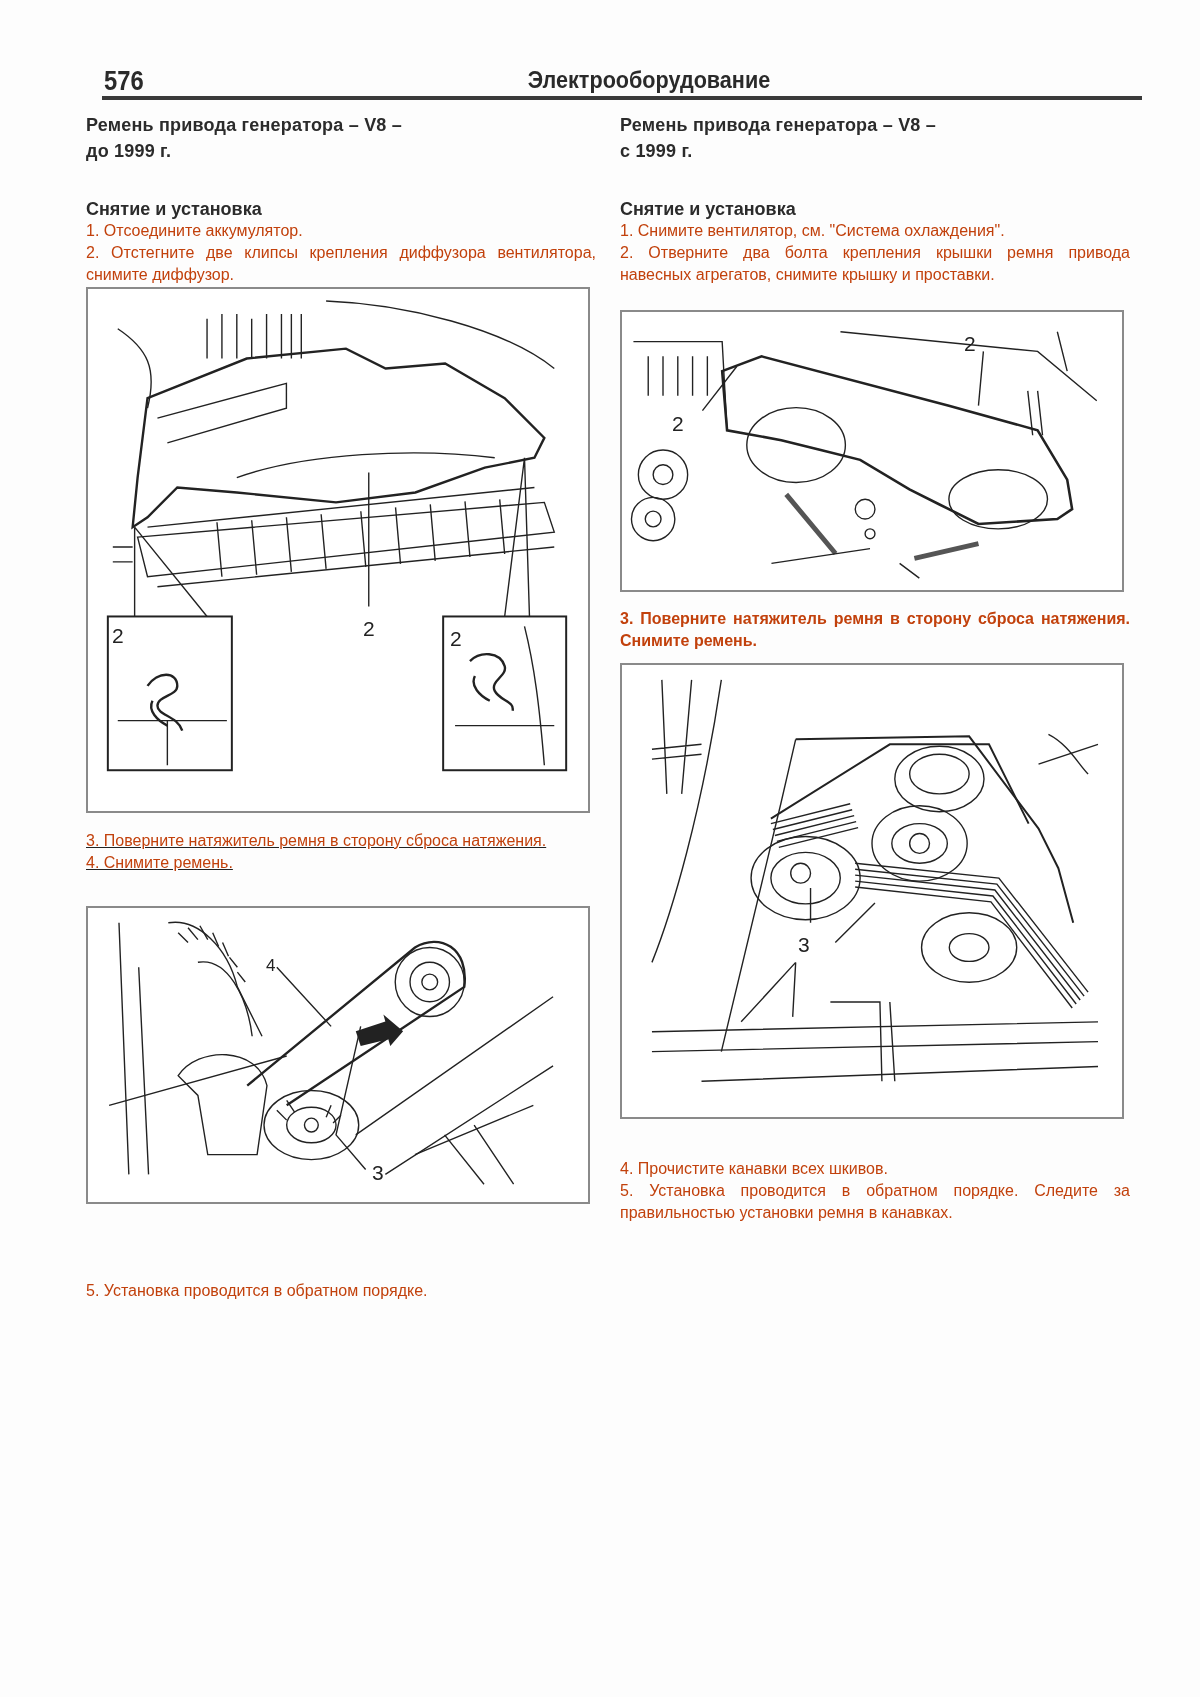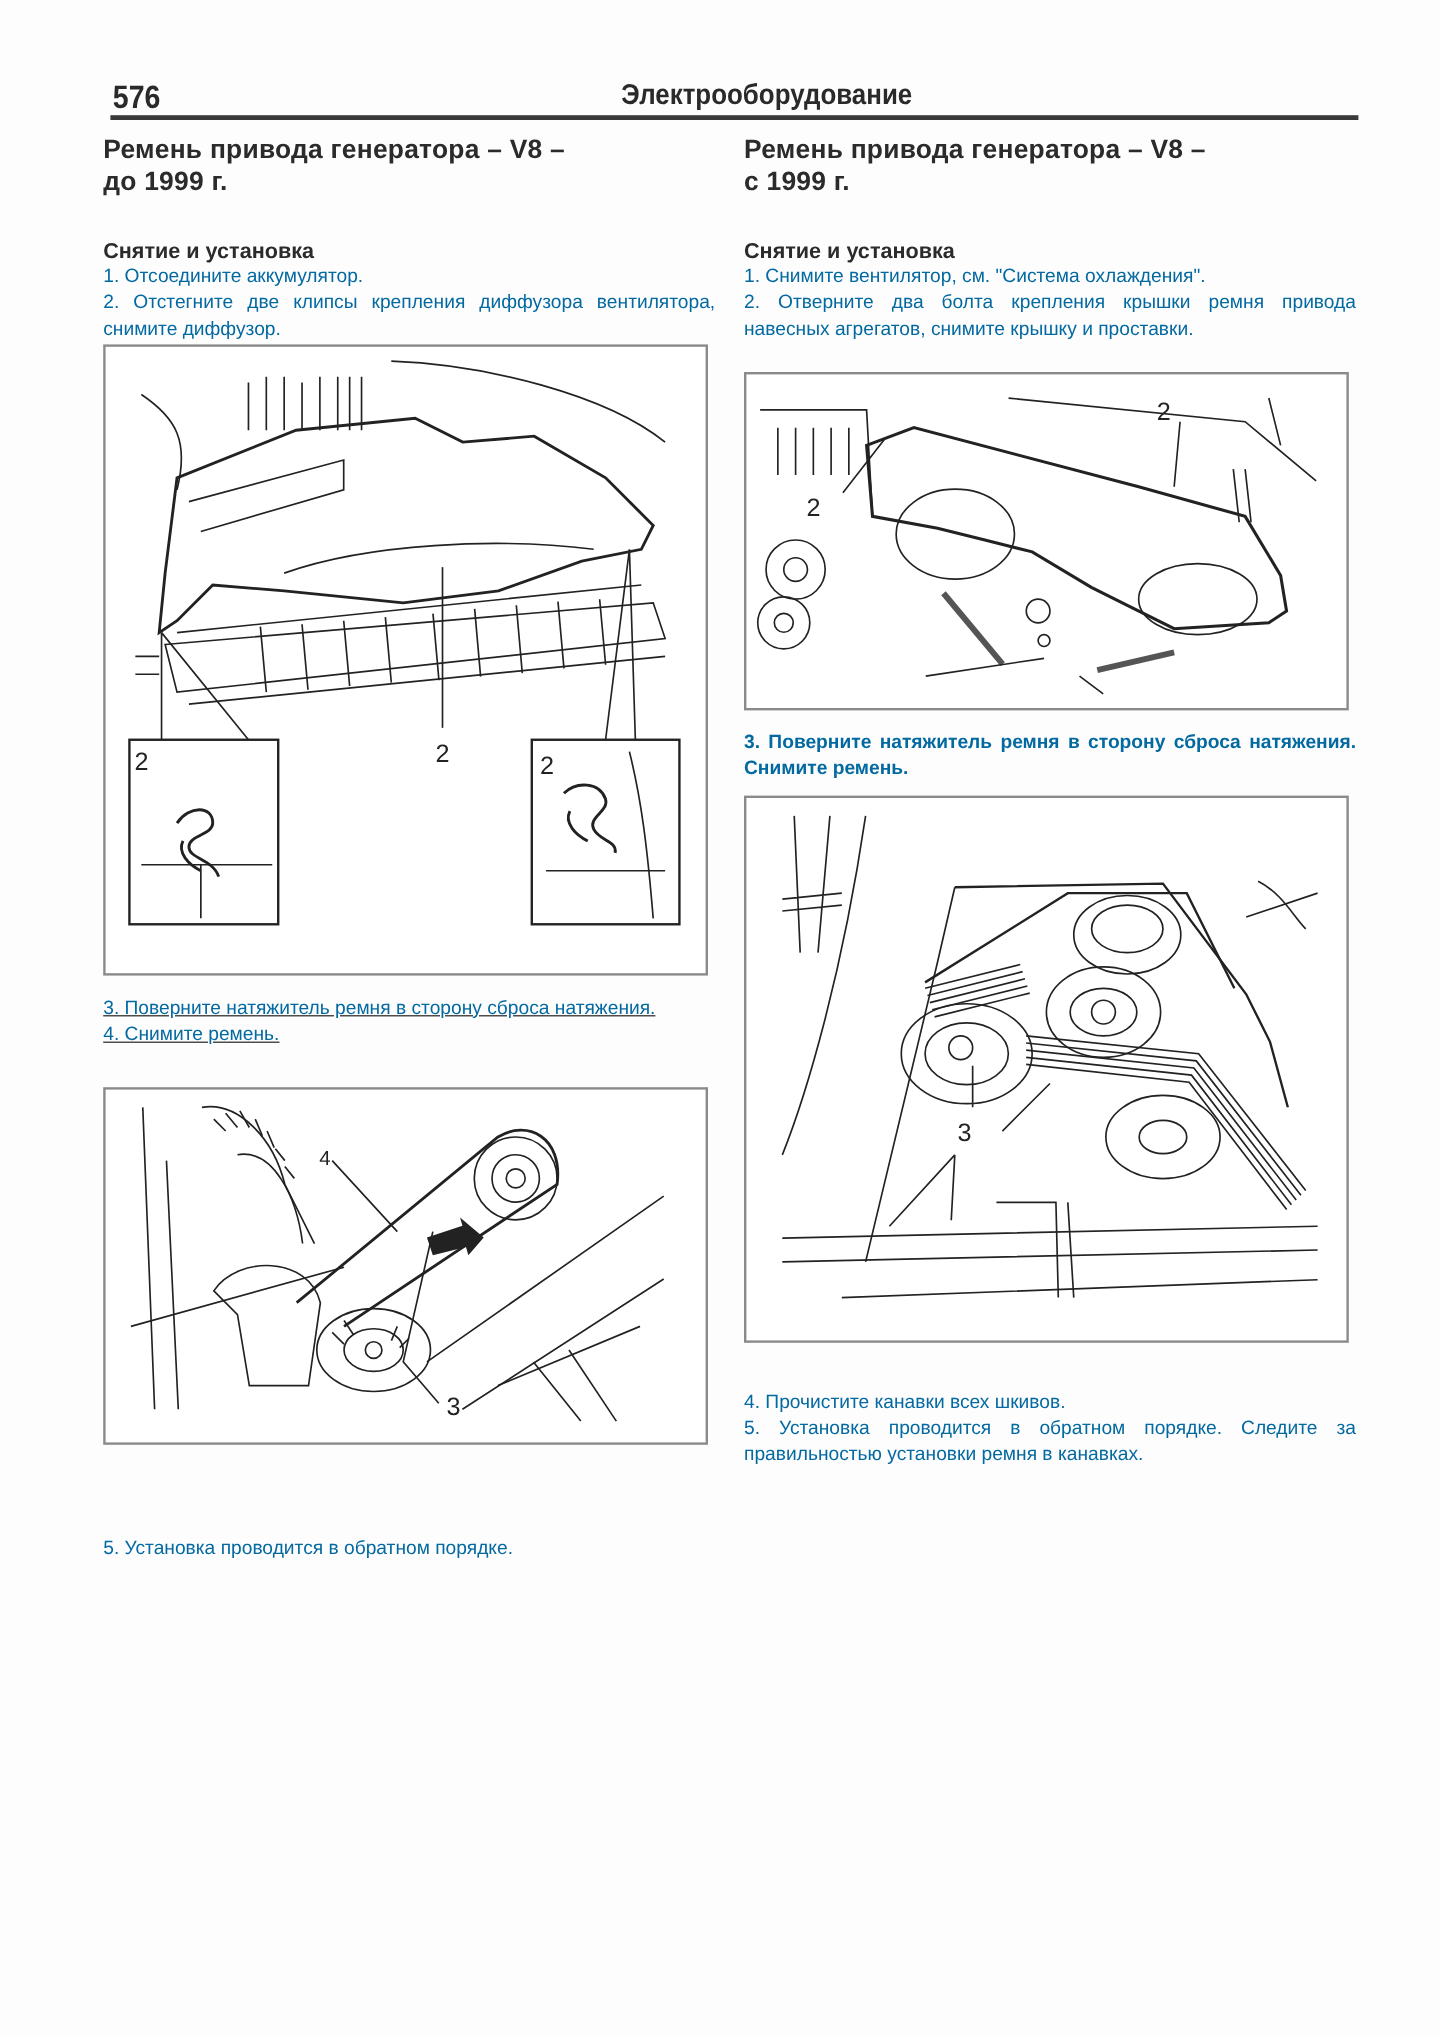--- a/index.html
+++ b/index.html
@@ -1,30 +1,30 @@
 <!DOCTYPE html>
 <html><head>
 <meta charset="utf-8">
 <style>
   * { box-sizing: border-box; margin: 0; padding: 0; }
   html, body { width: 1200px; height: 1697px; background: #fdfdfd; }
   body { position: relative; font-family: "Liberation Sans", sans-serif; color: #222; overflow: hidden; }
 
-  .header { position: absolute; left: 92px; top: 62px; width: 1040px; height: 40px; }
+  .header { position: absolute; left: 102px; top: 62px; width: 1040px; height: 40px; }
   .page-num { position: absolute; left: 2px; top: 4px; font-size: 27px; font-weight: bold; color: #2a2a2a; transform: scaleX(0.88); transform-origin: left; }
   .running-title { position: absolute; left: 0; right: 0; top: 4px; text-align: center; font-size: 24px; font-weight: bold; color: #2a2a2a; padding-left: 60px; transform: scaleX(0.9); }
   .rule { position: absolute; left: 0; top: 34px; width: 1040px; height: 4px; background: #3a3a3a; }
 
   .col { position: absolute; top: 112px; width: 510px; }
   .col.left { left: 86px; }
   .col.right { left: 620px; }
 
-  .sec-title { font-size: 22px; font-weight: bold; line-height: 26px; color: #2b2b2b; letter-spacing: 0.2px; }
+  .sec-title { font-size: 18px; font-weight: bold; line-height: 26px; color: #2b2b2b; letter-spacing: 0.2px; }
   .sub-title { font-size: 18px; font-weight: bold; margin-top: 34px; color: #2b2b2b; line-height: 22px; }
-  .para { font-size: 16px; line-height: 22px; color: #0369a1; text-align: justify; }
+  .para { font-size: 16px; line-height: 22px; color: #c2410c; text-align: justify; }
 
   .figure { position: absolute; border: 2px solid #8a8a8a; background: #fff; overflow: hidden; }
   .figure svg { display: block; width: 100%; height: 100%; }
   .callout { position: absolute; font-size: 21px; color: #222; font-family: "Liberation Sans", sans-serif; }
 
   .text-block { position: absolute; width: 510px; }
 </style>
 </head>
 <body>
 

